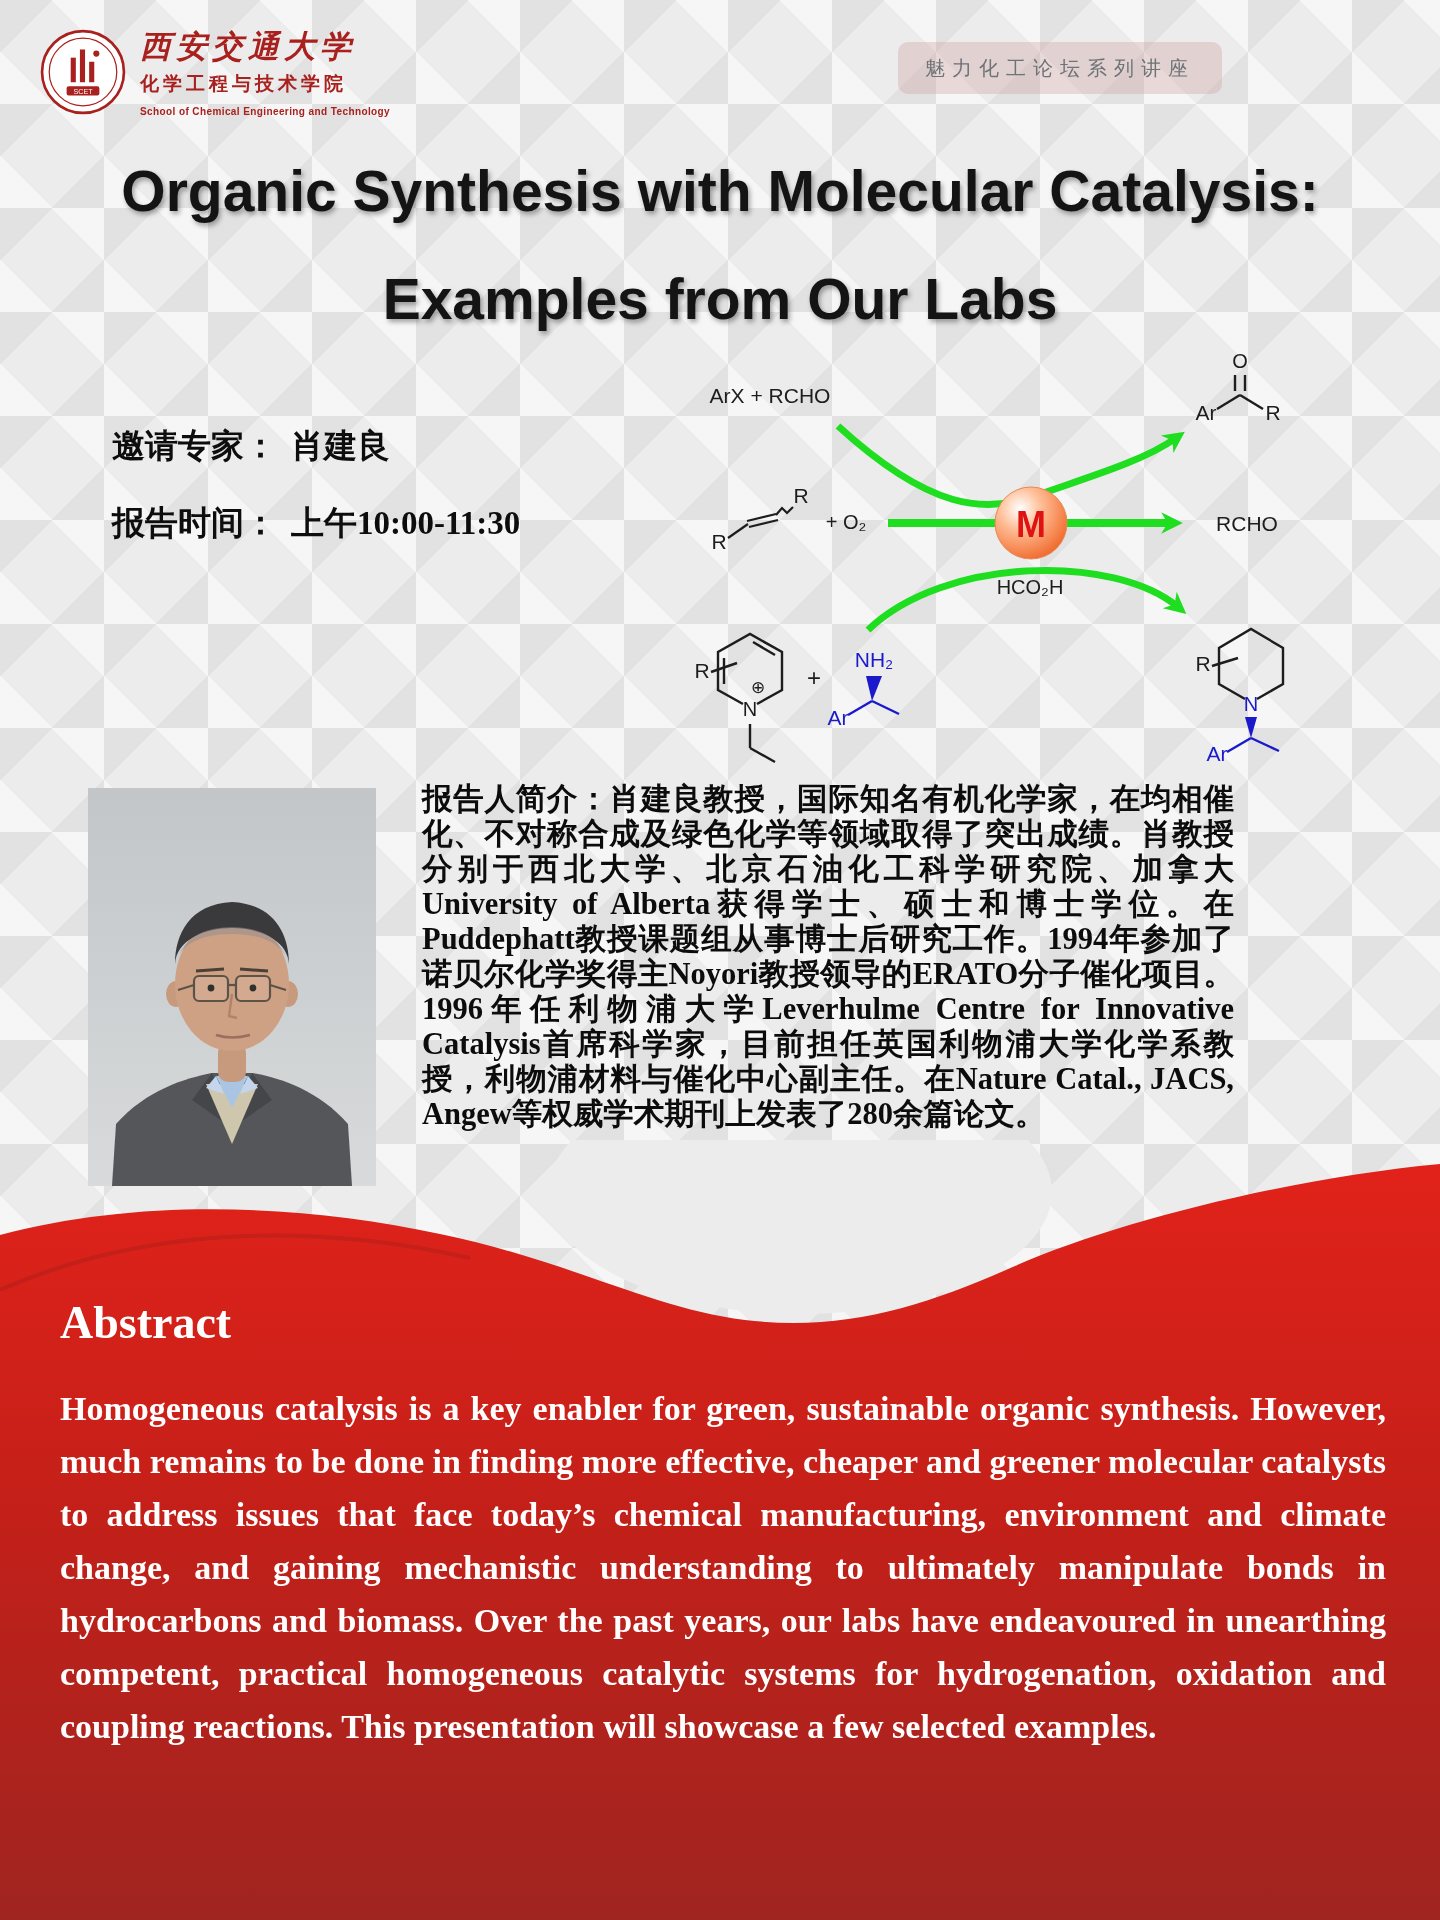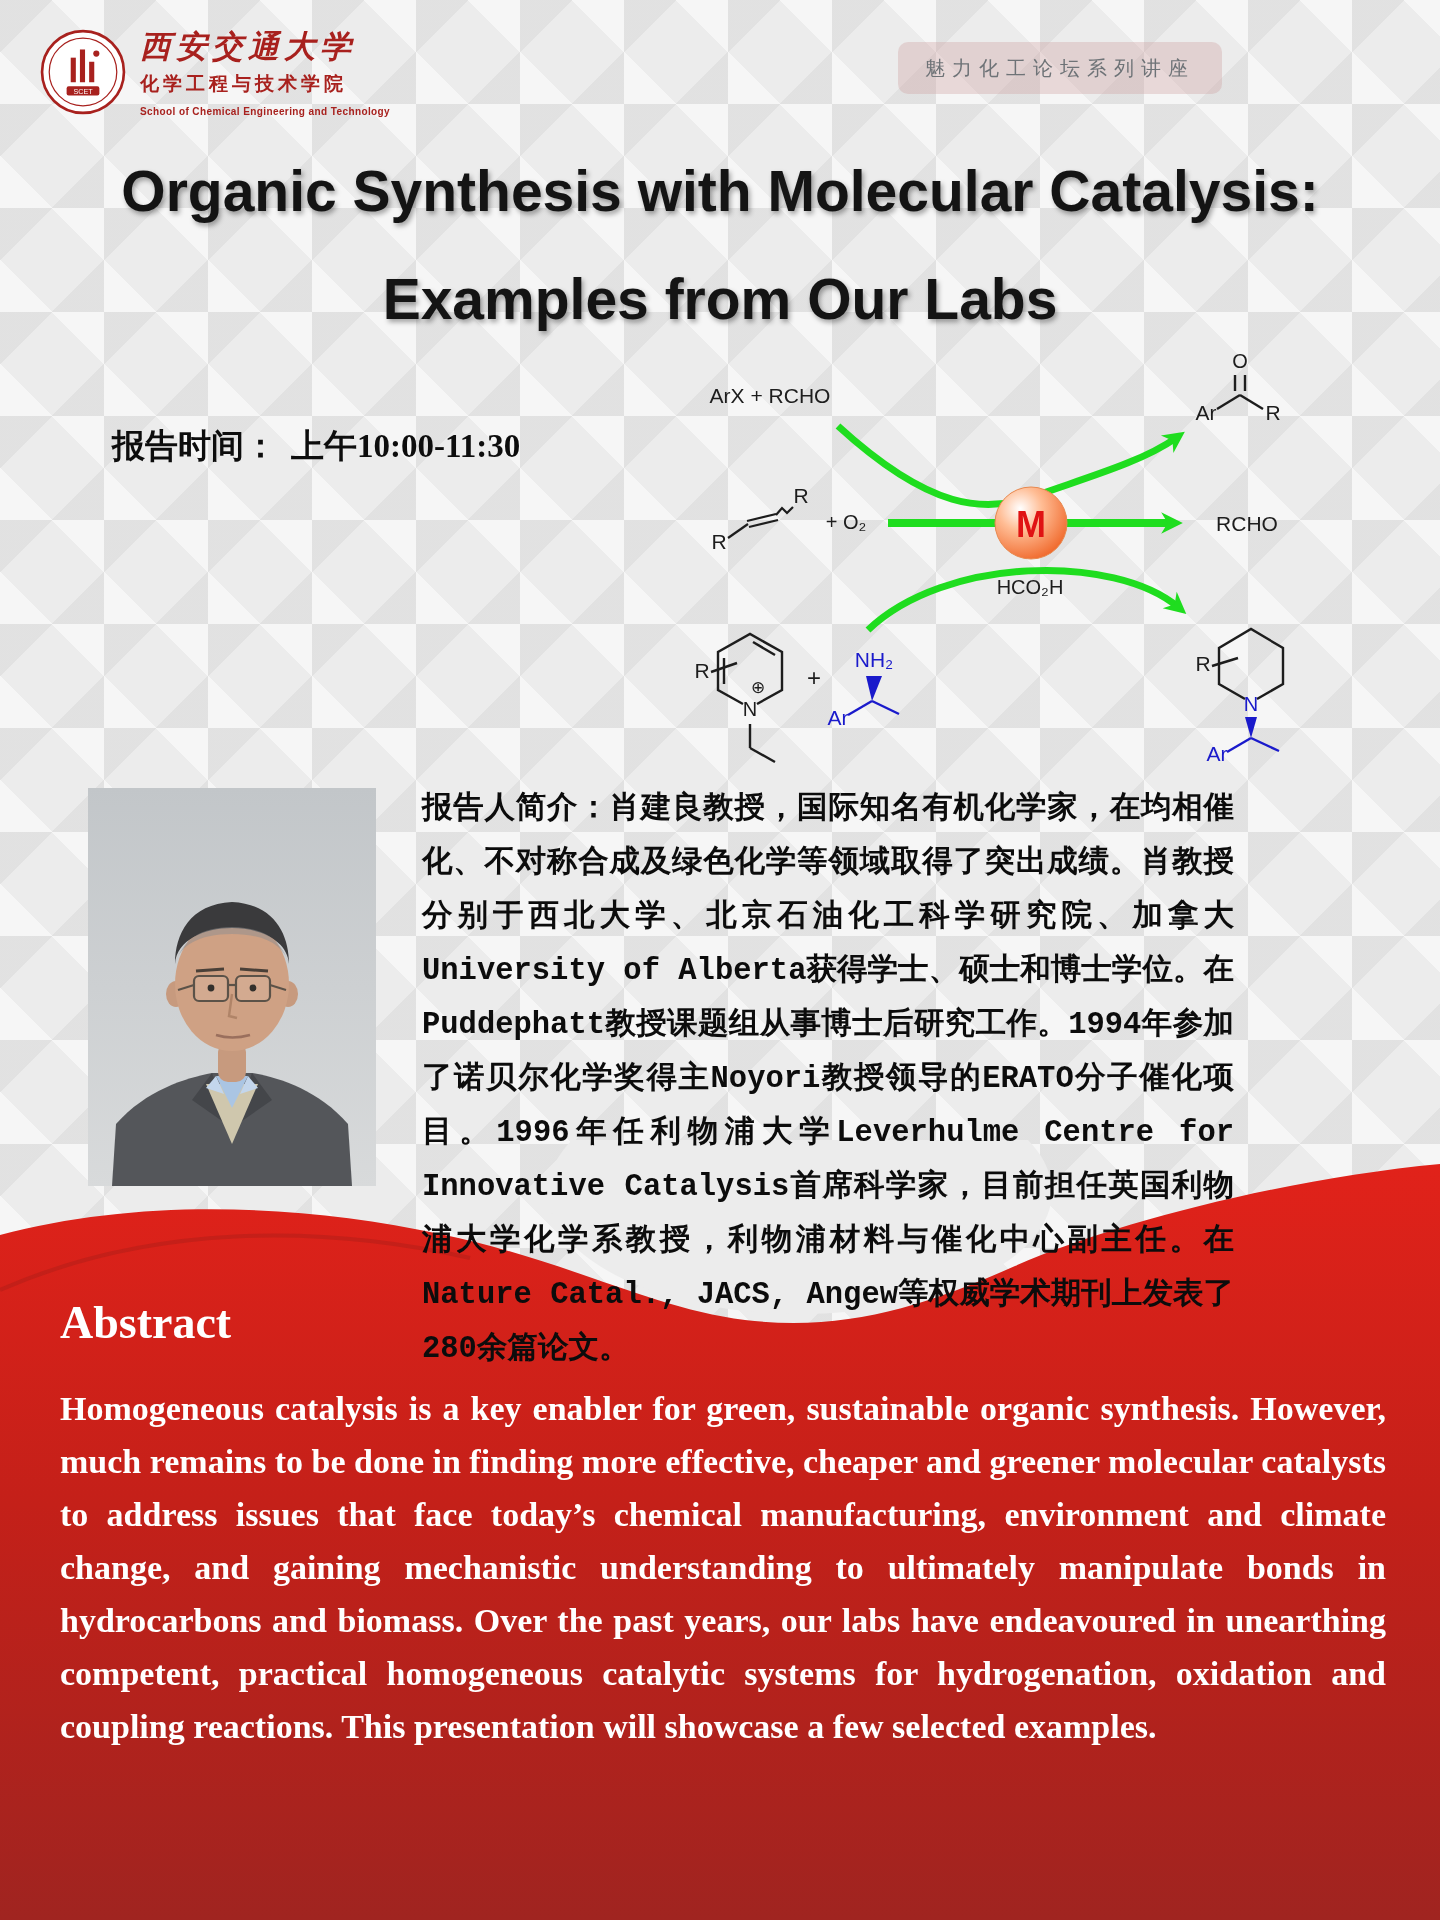--- a/index.html
+++ b/index.html
@@ -30,22 +30,22 @@
     font-size:57px;font-weight:800;color:#141414;text-shadow:2px 3px 5px rgba(0,0,0,.35);}
   .t1{top:158px;} .t2{top:266px;}
   
   .info{position:absolute;left:112px;top:424px;}
   .info-row{display:flex;align-items:baseline;margin-bottom:32px;font-size:33px;font-weight:bold;color:#0d0d0d;}
   .info-value{font-family:"Liberation Serif",serif;font-weight:bold;margin-left:14px;}
   
   .scheme{position:absolute;left:680px;top:350px;}
   .photo{position:absolute;left:88px;top:788px;width:288px;height:398px;}
   .bio{position:absolute;left:422px;top:782px;width:812px;
-    font-size:30.5px;line-height:54px;font-weight:bold;color:#0c0c0c;
-    text-align:justify;font-family:Liberation Mono, monospace;}
+    font-size:30.5px;line-height:35px;font-weight:bold;color:#0c0c0c;
+    text-align:justify;font-family:Liberation Serif, serif;}
   
   .redwave{position:absolute;left:0;top:1140px;width:1440px;height:780px;}
   .abstract-heading{position:absolute;left:60px;top:1296px;font-size:46px;font-weight:bold;
     color:#ffffff;font-family:"Liberation Serif",serif;}
   .abstract-body{position:absolute;left:60px;top:1382px;width:1326px;
     font-size:34px;line-height:53px;font-weight:bold;color:#ffffff;
     text-align:justify;font-family:"Liberation Serif",serif;}
   .chem{font-family:"Liberation Sans",sans-serif;}
 </style>
 </head>
@@ -71,20 +71,24 @@
     </div>
   </div>
 
   <div class="badge">魅力化工论坛系列讲座</div>
 
   <div class="title-line t2">Examples from Our Labs</div>
   <div class="title-line t1">Organic Synthesis with Molecular Catalysis:</div>
 
   <div class="info">
     <div class="info-row">
+      <span class="info-label">邀请专家：</span>
+      <span class="info-value">肖建良</span>
+    </div>
+    <div class="info-row">
       <span class="info-label">报告时间：</span>
       <span class="info-value">上午10:00-11:30</span>
     </div>
   </div>
 
   <svg class="scheme chem" width="640" height="430" viewBox="680 350 640 430">
     <defs>
       <marker id="arrowG" viewBox="0 0 12 12" refX="6" refY="6" markerWidth="26" markerHeight="26" orient="auto" markerUnits="userSpaceOnUse">
         <path d="M1,1 L11,6 L1,11 L4,6 Z" fill="#1fdd1f"></path>
       </marker>

